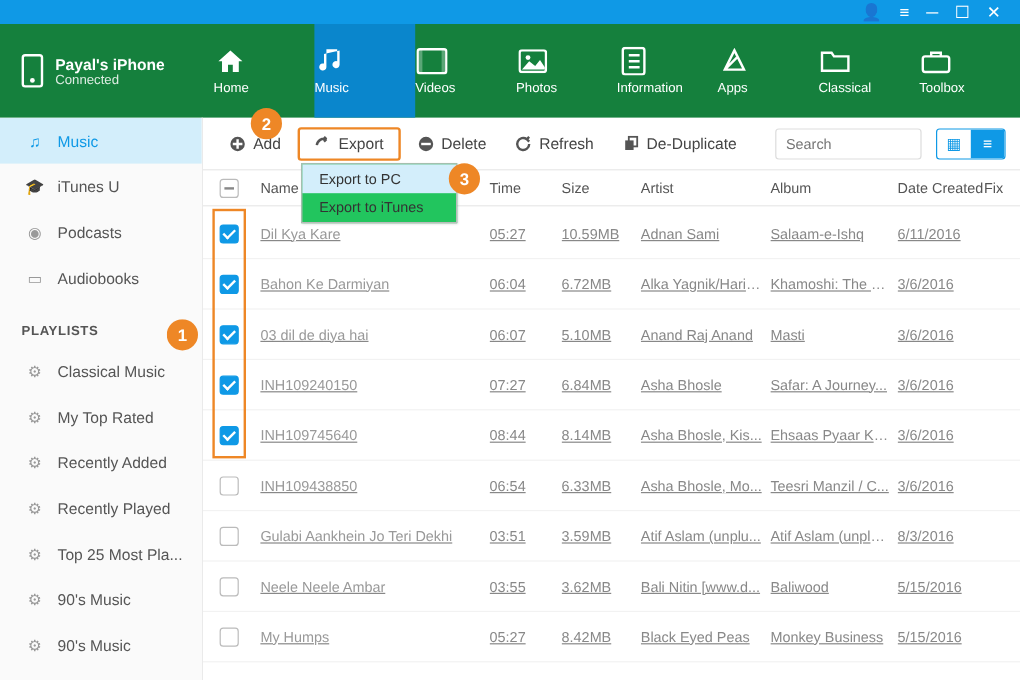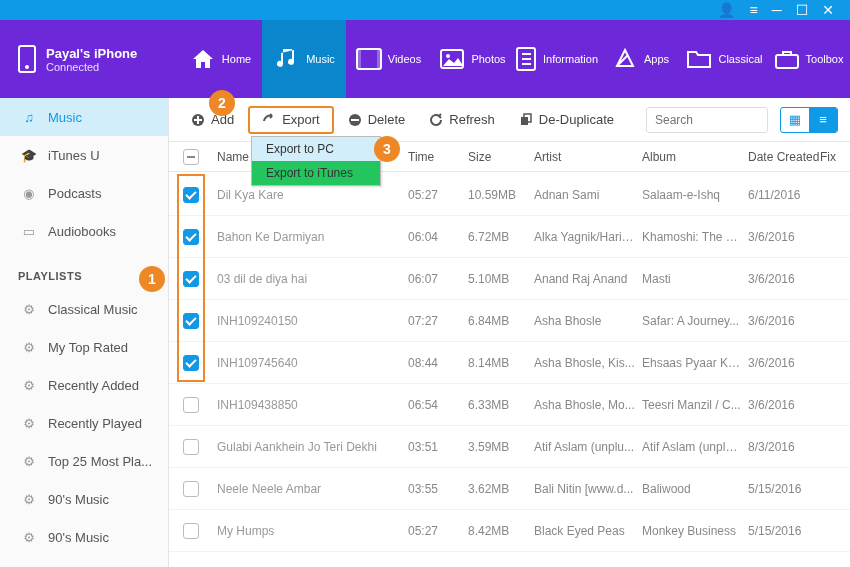--- a/index.html
+++ b/index.html
@@ -1,26 +1,26 @@
 <!DOCTYPE html>
 <html><head>
 <meta charset="utf-8">
 <style>
   * { box-sizing: border-box; margin: 0; padding: 0; font-family: -apple-system, "Segoe UI", Arial, sans-serif; }
   body { width: 850px; height: 567px; background: #fff; overflow: hidden; font-size: 13px; }
   .titlebar { height: 20px; background: #0f99e6; display: flex; justify-content: flex-end; align-items: center; gap: 14px; padding-right: 16px; color: #fff; }
   .titlebar span { font-size: 14px; line-height: 1; }
-  .header { height: 78px; background: #6d28d9; display: flex; align-items: stretch; color: #fff; }
+  .header { height: 78px; background: #15803d; display: flex; align-items: stretch; color: #fff; }
   .device { width: 180px; display: flex; align-items: center; gap: 10px; padding-left: 18px; }
   .device-icon { width: 18px; height: 28px; border: 2px solid #fff; border-radius: 3px; position: relative; }
   .device-icon::after { content: ""; position: absolute; bottom: 2px; left: 50%; transform: translateX(-50%); width: 4px; height: 4px; border-radius: 50%; background: #fff; }
   .device-text .name { font-size: 13px; font-weight: 600; }
   .device-text .status { font-size: 11px; opacity: .85; }
   .topnav { display: flex; flex: 1; }
-  .topnav .item { width: 84px; display: flex; flex-direction: row; align-items: center; justify-content: center; gap: 5px; font-size: 11px; cursor: pointer; }
+  .topnav .item { width: 84px; display: flex; flex-direction: column; align-items: flex-start; justify-content: center; gap: 5px; font-size: 11px; cursor: pointer; }
   .topnav .item.active { background: #0a86cc; }
   .topnav .ico { width: 28px; height: 24px; display: flex; align-items: center; justify-content: center; }
   .ico svg { fill: #fff; }
   .body { display: flex; height: calc(100% - 98px); }
   .sidebar { width: 180px; background: #fafafa; border-right: 1px solid #e5e5e5; overflow-y: auto; }
   .side-item { display: flex; align-items: center; gap: 10px; height: 38px; padding-left: 20px; color: #555; cursor: pointer; font-size: 13px; }
   .side-item.active { background: #d3eefb; color: #0f99e6; }
   .side-item .sico { width: 18px; color: #999; text-align: center; }
   .side-item.active .sico { color: #0f99e6; }
   .playlists-hd { font-size: 11px; font-weight: 700; color: #555; padding: 20px 0 8px 18px; letter-spacing: .5px; }
@@ -36,21 +36,21 @@
   .thead { height: 30px; display: flex; align-items: center; border-bottom: 1px solid #e8e8e8; color: #555; font-size: 12px; }
   .col-check { width: 44px; display: flex; justify-content: center; }
   .col-name { width: 195px; padding-left: 4px; }
   .col-time { width: 60px; }
   .col-size { width: 66px; }
   .col-artist { width: 108px; }
   .col-album { width: 106px; }
   .col-date { width: 72px; }
   .col-fix { width: 30px; }
   .rows { flex: 1; overflow-y: auto; }
-  .row { height: 42px; display: flex; align-items: center; border-bottom: 1px solid #f2f2f2; color: #888; font-size: 12px; }
+  .row { height: 42px; display: flex; align-items: center; border-bottom: 1px solid #f2f2f2; color: #888; font-size: 12px; text-decoration: underline; }
   .row:first-child { margin-top: 2px; }
   .row .col-name { color: #999; white-space: nowrap; overflow: hidden; text-overflow: ellipsis; }
   .row .cell { white-space: nowrap; overflow: hidden; text-overflow: ellipsis; padding-right: 6px; }
   .chk { width: 16px; height: 16px; border: 1px solid #bbb; border-radius: 3px; background: #fff; position: relative; }
   .chk.checked { background: #0f99e6; border-color: #0f99e6; }
   .chk.checked::after { content: ""; position: absolute; left: 4px; top: 1px; width: 4px; height: 8px; border: solid #fff; border-width: 0 2px 2px 0; transform: rotate(45deg); }
   .chk.mixed::after { content: ""; position: absolute; left: 3px; top: 6px; width: 8px; height: 2px; background: #888; }
   .sel-outline { position: absolute; border: 2px solid #ee8726; pointer-events: none; }
   .badge { position: absolute; width: 26px; height: 26px; border-radius: 50%; background: #ee8726; color: #fff; display: flex; align-items: center; justify-content: center; font-weight: 700; font-size: 14px; z-index: 10; }
   .export-menu { position: absolute; top: 38px; left: 82px; width: 130px; background: #22c55e; border: 1px solid #bbb; box-shadow: 1px 1px 2px rgba(0,0,0,.15); z-index: 5; }

